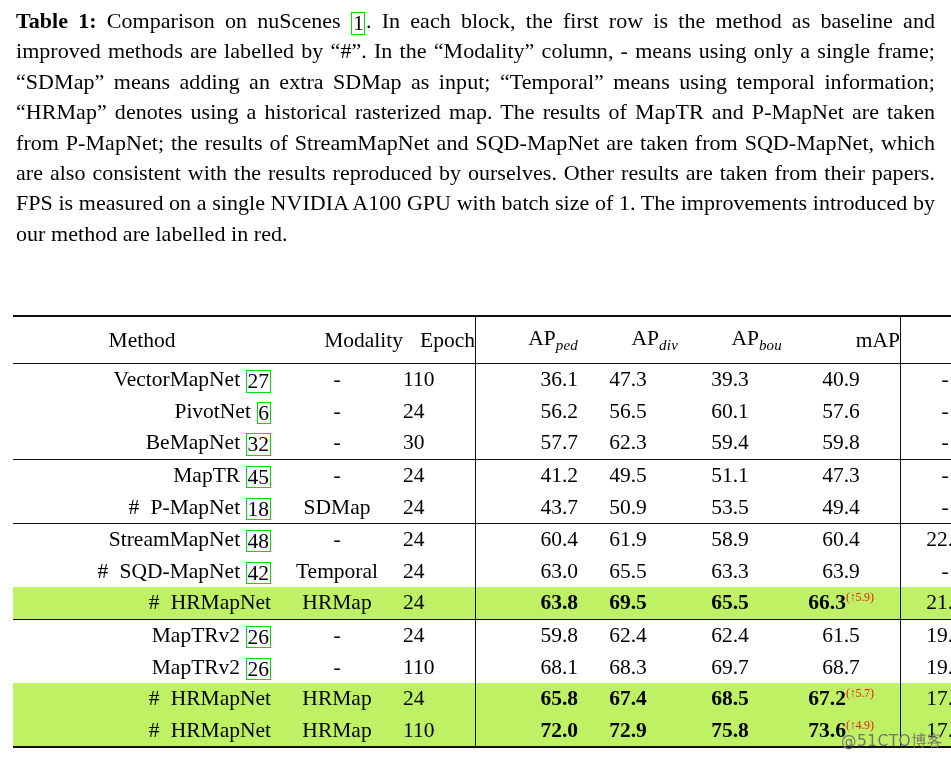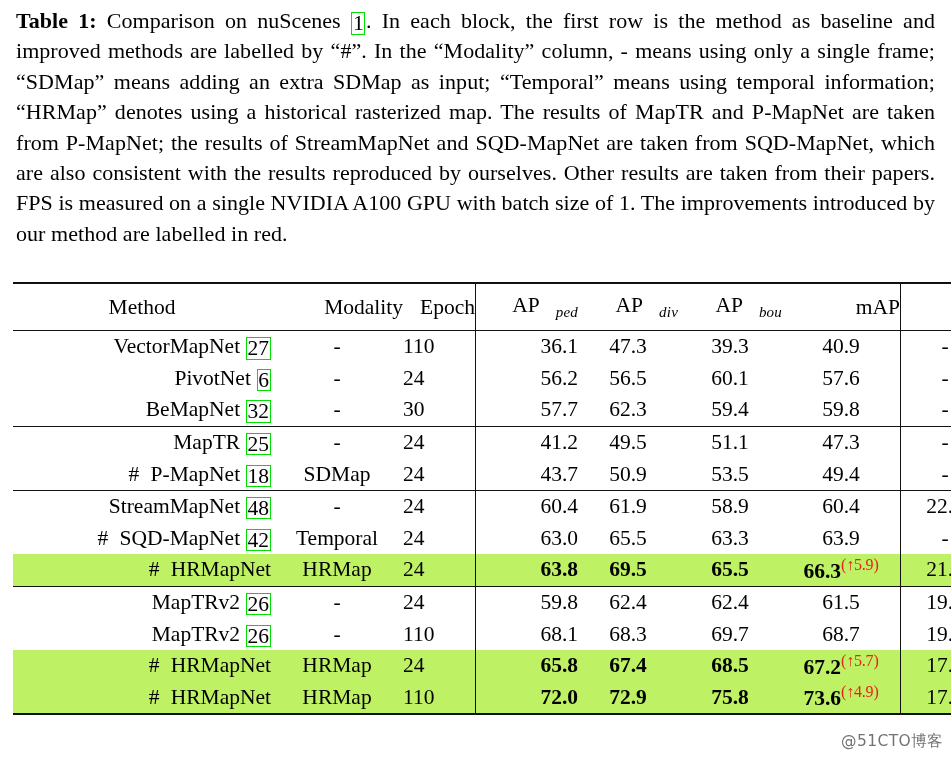--- a/index.html
+++ b/index.html
@@ -39,21 +39,21 @@
     margin: 0 0.5px;
     vertical-align: baseline;
     position: relative;
     top: 2px;
   }
 
   
   #table-wrap {
     position: absolute;
     left: 13px;
-    top: 282px;
+    top: 315px;
     width: 924px;
   }
   table.maintable {
     border-collapse: collapse;
     width: 924px;
     font-size: 21px;
     table-layout: fixed;
   }
   table.maintable td, table.maintable th {
     padding: 0;
@@ -92,35 +92,34 @@
 
   
   td.vl-left  { border-left: 1.3px solid #111; }
 
   
   tr.hl td { background: #bef264; }
   tr.hl td.bold-val { font-weight: bold; }
 
   .delta {
     color: #e8211c;
-    font-size: 16px;
+    font-size: 12px;
     vertical-align: super;
     font-weight: normal;
     letter-spacing: -0.2px;
   }
   .mapcell {
     display: inline-block;
     position: relative;
     white-space: nowrap;
   }
   sub.it {
     font-style: italic;
     font-size: 15px;
     letter-spacing: 0.2px;
-    margin-left: 16px;
   }
   .hash { letter-spacing: 0.5px; }
 
   #watermark {
     position: absolute;
     right: 8px;
     bottom: 6px;
     font-size: 15.5px;
     color: #737373;
     font-family: "DejaVu Sans", sans-serif;
@@ -172,21 +171,21 @@
           <td class="c-method"><span>BeMapNet</span> <span class="cite-box">32</span></td>
           <td class="c-modality">-</td>
           <td class="c-epoch">30</td>
           <td class="c-ped vl-left">57.7</td>
           <td class="c-div">62.3</td>
           <td class="c-bou">59.4</td>
           <td class="c-map"><span class="mapcell"><span>59.8</span></span></td>
           <td class="c-fps vl-left">-</td>
         </tr>
         <tr class="drow rule-thin">
-          <td class="c-method"><span>MapTR</span> <span class="cite-box">25</span></td>
+          <td class="c-method"><span>MapTR</span> <span class="cite-box">45</span></td>
           <td class="c-modality">-</td>
           <td class="c-epoch">24</td>
           <td class="c-ped vl-left">41.2</td>
           <td class="c-div">49.5</td>
           <td class="c-bou">51.1</td>
           <td class="c-map"><span class="mapcell"><span>47.3</span></span></td>
           <td class="c-fps vl-left">-</td>
         </tr>
         <tr class="drow">
           <td class="c-method"><span class="hash">#</span>&nbsp; <span>P-MapNet</span> <span class="cite-box">18</span></td>

